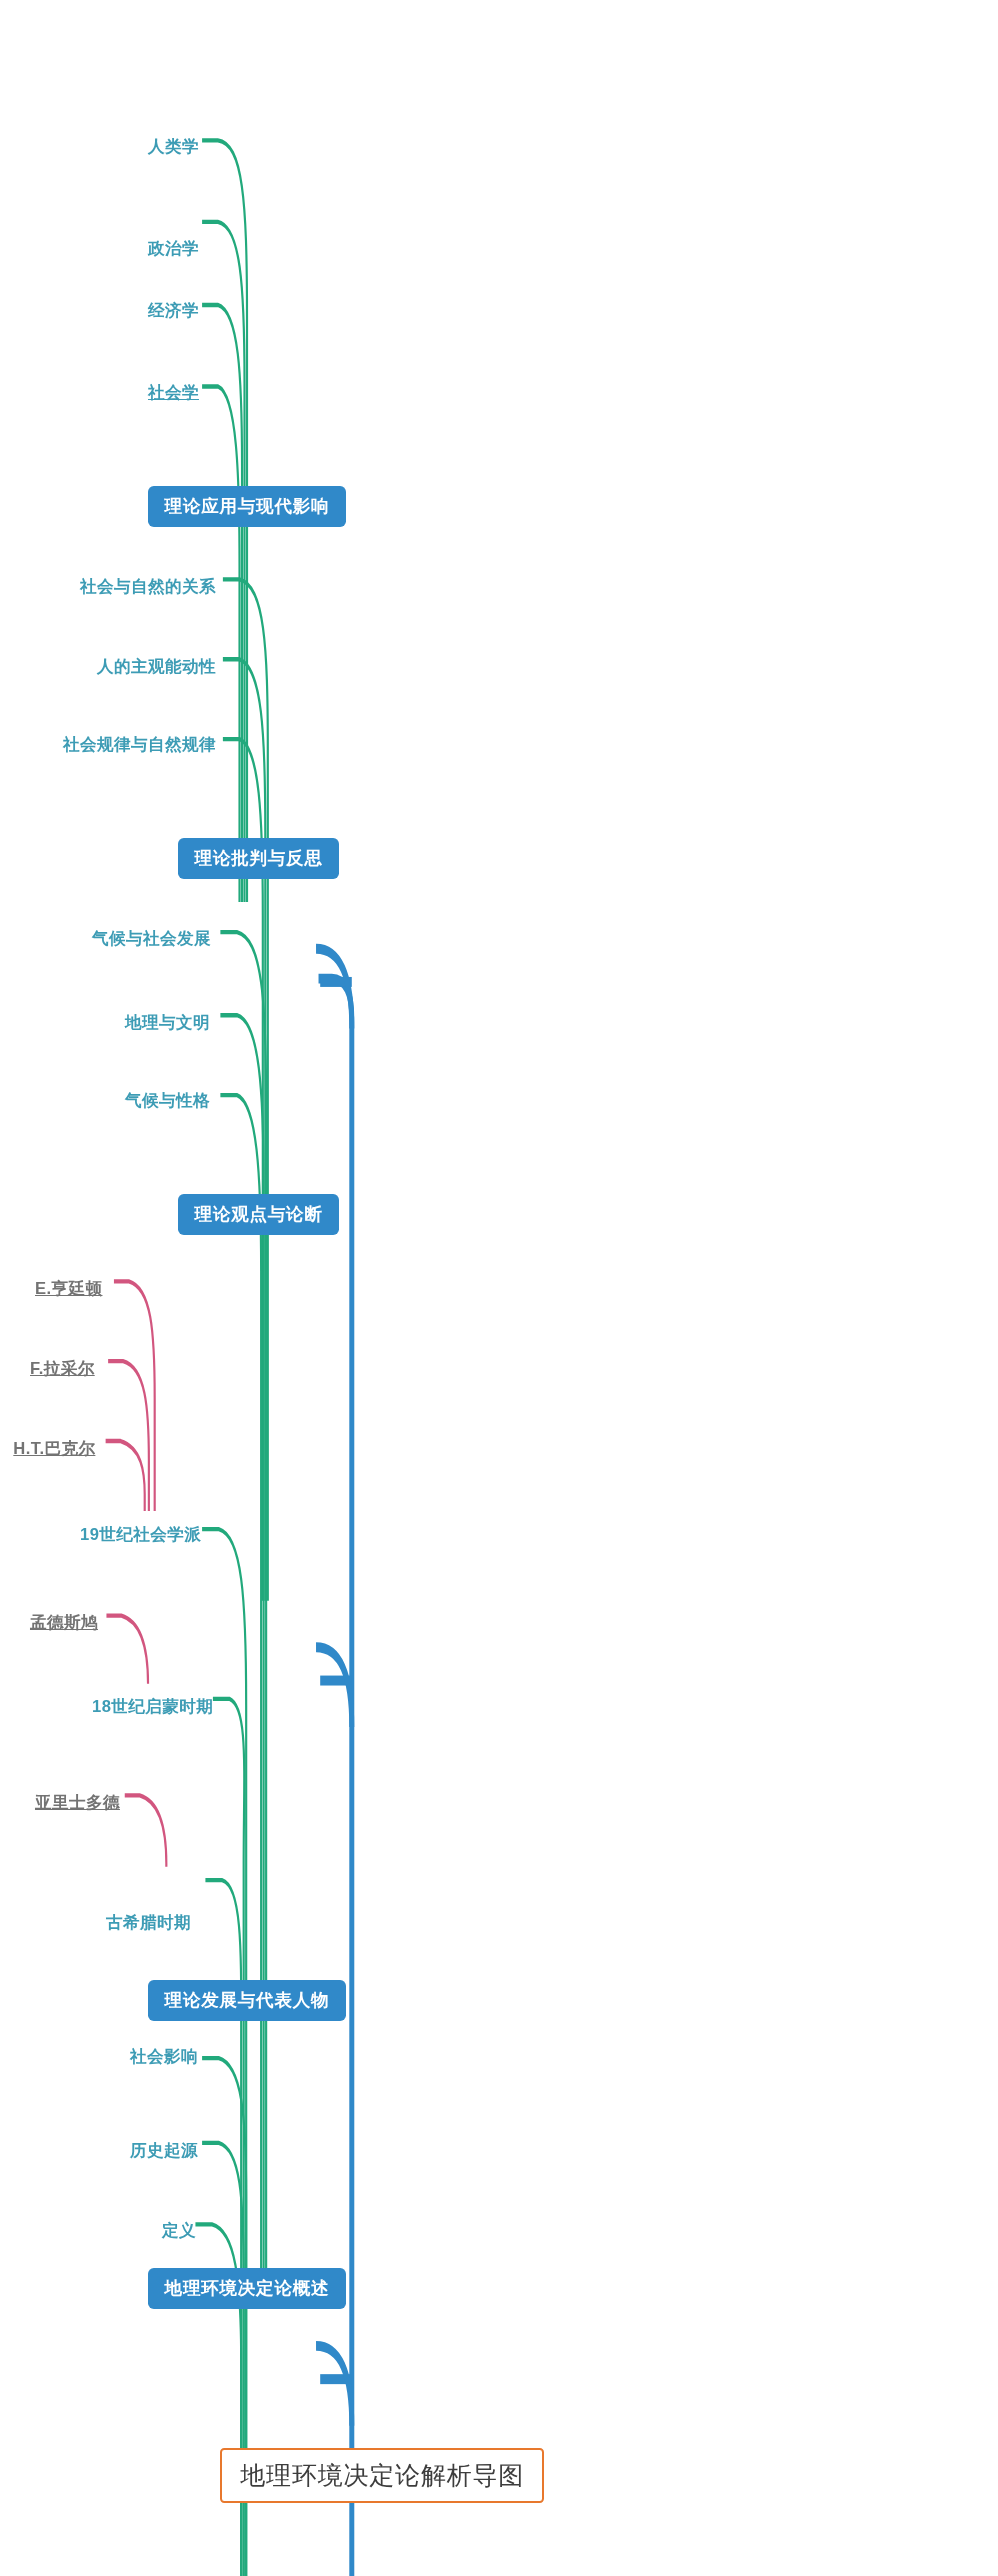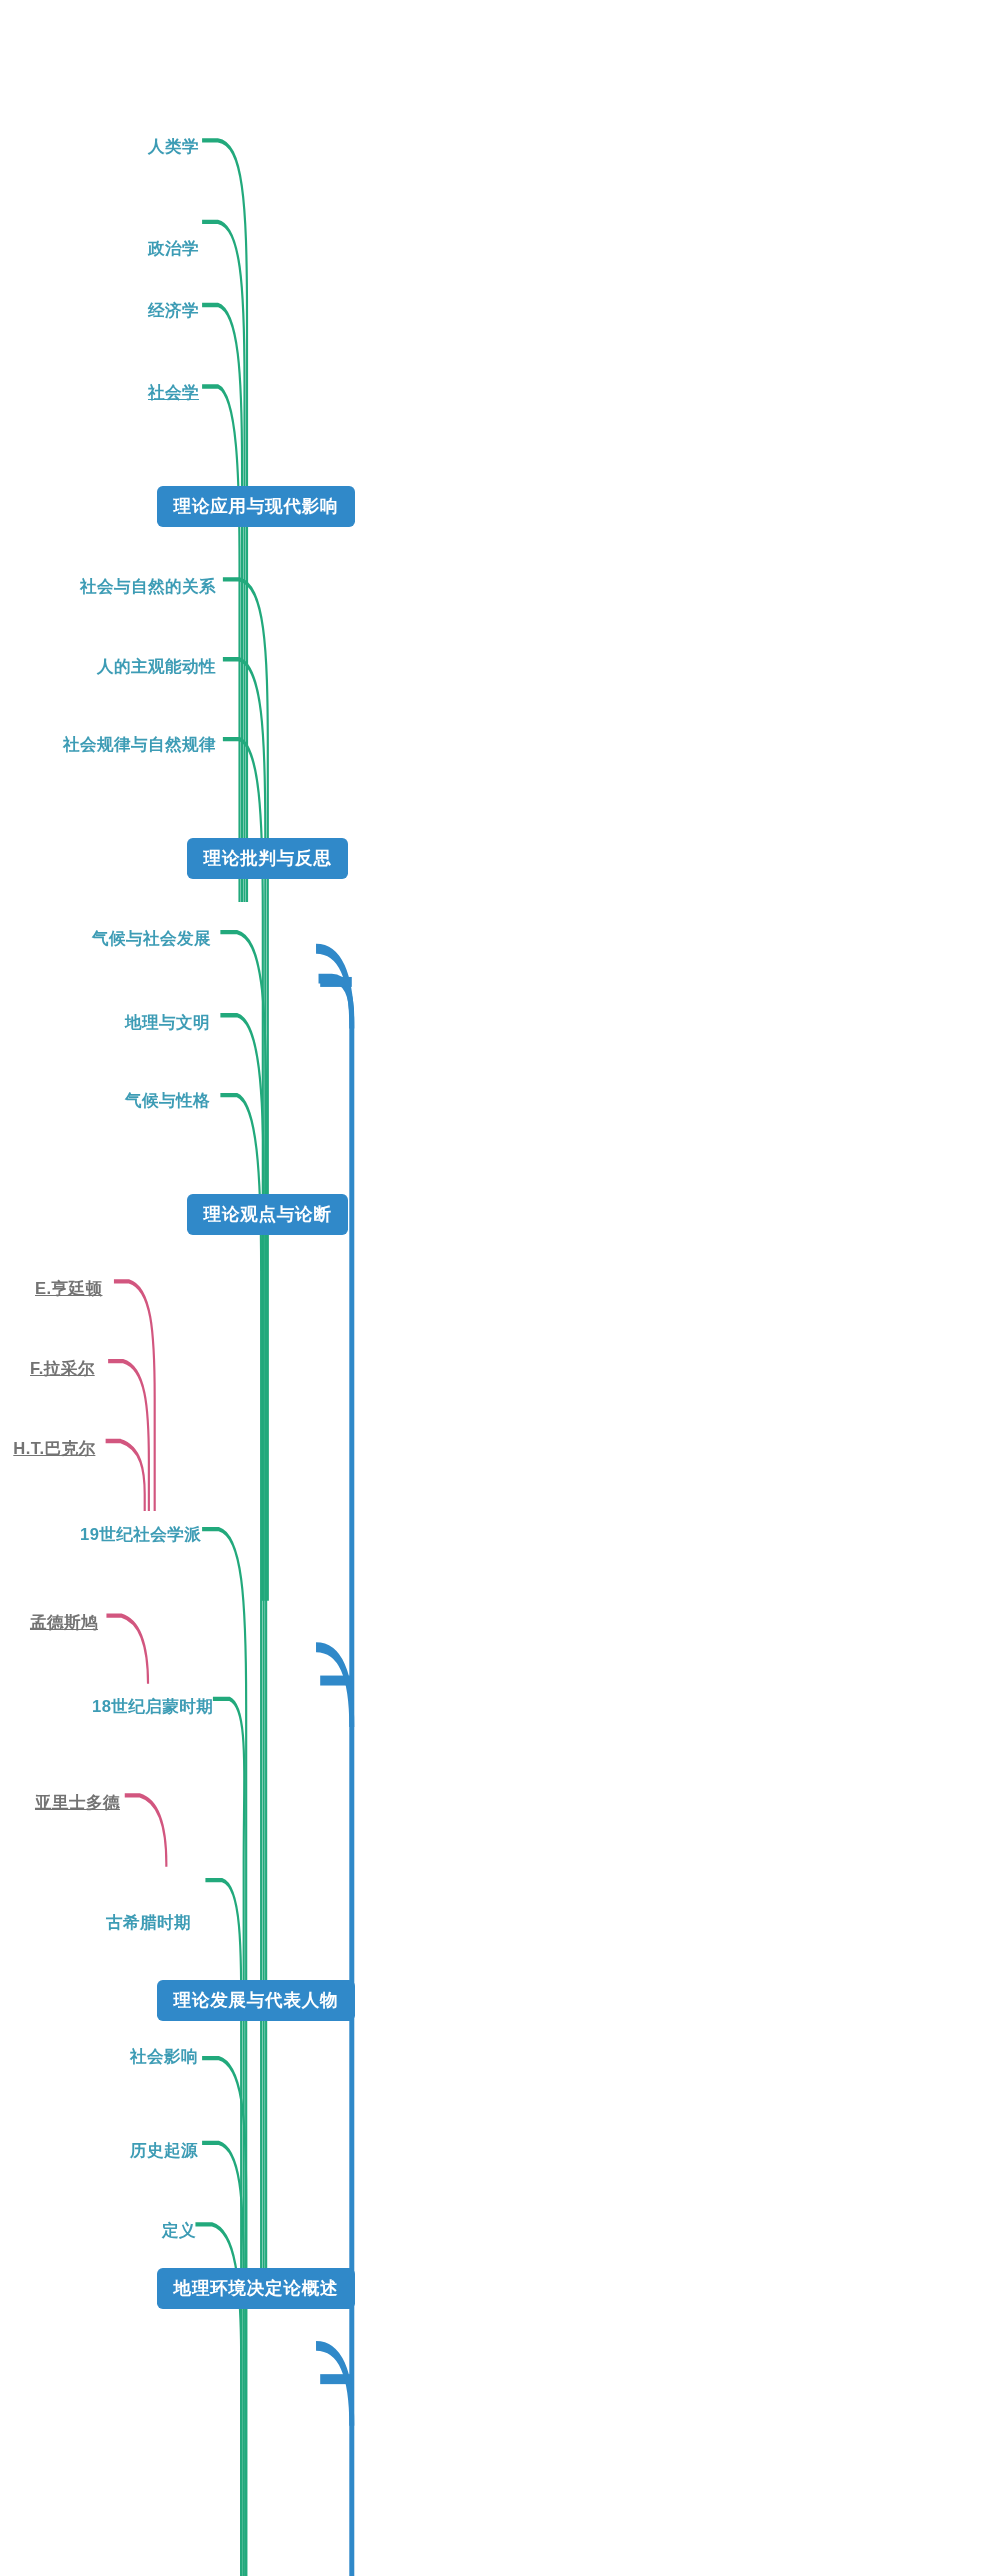--- a/index.html
+++ b/index.html
@@ -43,21 +43,20 @@
   
   .branch-node {
     background: #3089C9;
     color: #ffffff;
     border-radius: 5.8px;
     font-size: 17.5px;
     font-weight: bold;
     padding: 10.8px 16.6px;
     letter-spacing: 0.8px;
     line-height: 1.1;
-    margin-left: 9px;
   }
   
   .leaf-node {
     color: #3d9cb5;
     font-size: 16.6px;
     font-weight: bold;
     letter-spacing: 0.4px;
     background: transparent;
     line-height: 1.1;
   }
@@ -151,15 +150,16 @@
   <div class="node leaf-node" style="left: 106px; top: 930px; transform-origin: left top; transform: scaleY(0.5); margin-top: 27px;">古希腊时期</div>
 
   <div class="node branch-node" style="left: 148px; top: 970px; transform-origin: left top; transform: scaleY(0.5); margin-top: 20.4px;">理论发展与代表人物</div>
 
   <div class="node leaf-node" style="left: 130px; top: 1019px; transform-origin: left top; transform: scaleY(0.5); margin-top: 5px;">社会影响</div>
   <div class="node leaf-node" style="left: 130px; top: 1062px; transform-origin: left top; transform: scaleY(0.5); margin-top: 9.2px;">历史起源</div>
   <div class="node leaf-node" style="left: 162px; top: 1102px; transform-origin: left top; transform: scaleY(0.5); margin-top: 9.2px;">定义</div>
 
   <div class="node branch-node" style="left: 148px; top: 1114px; transform-origin: left top; transform: scaleY(0.5); margin-top: 20.4px; font-family: Liberation Serif, serif;">地理环境决定论概述</div>
 
+  <div class="node root-node" style="left: 220px; top: 1196px; transform-origin: left top; transform: scaleY(0.5); margin-top: 28px;">地理环境决定论解析导图</div>
 
 </div>
 
 
 </body></html>

